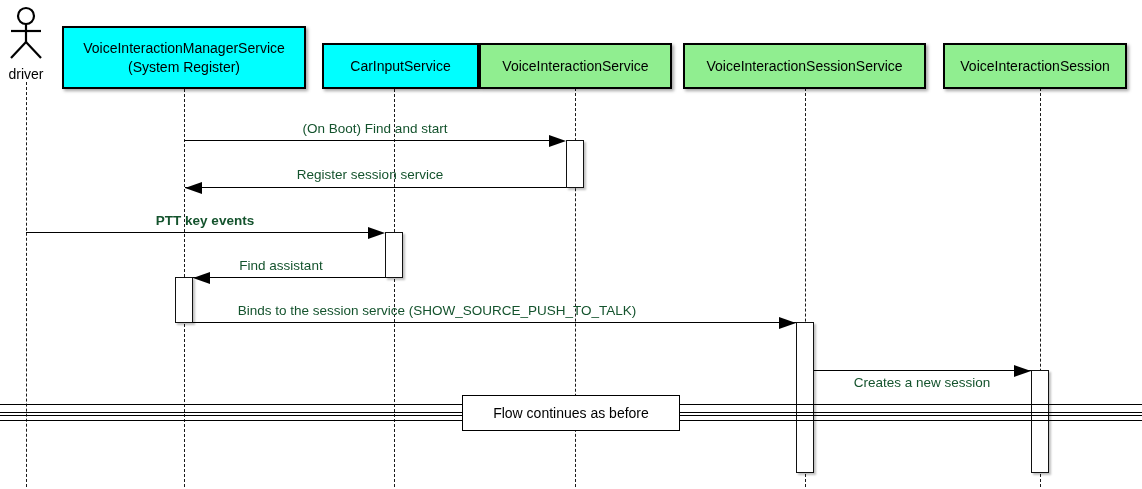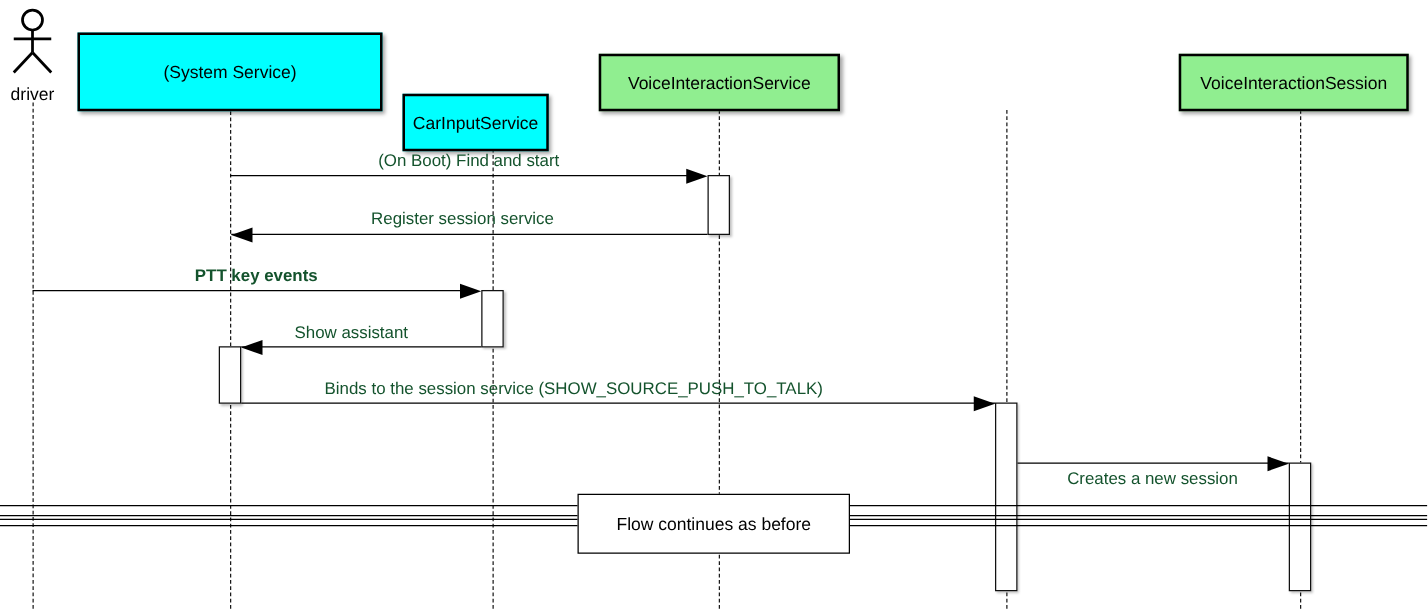--- a/index.html
+++ b/index.html
@@ -108,27 +108,31 @@
       <circle cx="26" cy="11" r="8" fill="#ffffff"></circle>
       <line x1="26" y1="19" x2="26" y2="37"></line>
       <line x1="11" y1="26" x2="41" y2="26"></line>
       <line x1="26" y1="37" x2="11" y2="53"></line>
       <line x1="26" y1="37" x2="41" y2="53"></line>
     </svg>
     <div class="actor-label">driver</div>
   </div>
 
   <div class="pbox cyan" style="left:62px;top:26px;width:244px;height:63px;">
-    <span>(System Service)</span>
+    <span>VoiceInteractionManagerService</span>
+    <span>(System Register)</span>
   </div>
-  <div class="pbox cyan" style="left:322px;top:43px;width:117px;height:46px;margin-top:32px;">
+  <div class="pbox cyan" style="left:322px;top:43px;width:157px;height:46px;">
     <span>CarInputService</span>
   </div>
   <div class="pbox green" style="left:479px;top:43px;width:193px;height:46px;">
     <span>VoiceInteractionService</span>
+  </div>
+  <div class="pbox green" style="left:683px;top:43px;width:243px;height:46px;">
+    <span>VoiceInteractionSessionService</span>
   </div>
   <div class="pbox green" style="left:943px;top:43px;width:184px;height:46px;">
     <span>VoiceInteractionSession</span>
   </div>
 
   <div class="activation" style="left:566px;top:140px;height:48px;"></div>
   <div class="activation" style="left:385px;top:232px;height:46px;"></div>
   <div class="activation" style="left:175px;top:277px;height:46px;"></div>
   <div class="activation" style="left:796px;top:322px;height:151px;"></div>
   <div class="activation" style="left:1031px;top:370px;height:103px;"></div>
@@ -138,33 +142,33 @@
   <div class="ahead right" style="left:549px;top:135px;"></div>
 
   <div class="mlabel" style="left:370px;top:167px;text-align:right;">Register session service</div>
   <div class="mline" style="left:185px;top:187px;width:381px;"></div>
   <div class="ahead left" style="left:185px;top:182px;"></div>
 
   <div class="mlabel" style="left:205px;top:213px;font-weight:bold;">PTT key events</div>
   <div class="mline" style="left:26px;top:232px;width:343px;"></div>
   <div class="ahead right" style="left:368px;top:227px;"></div>
 
-  <div class="mlabel" style="left:281px;top:258px;">Show assistant</div>
+  <div class="mlabel" style="left:281px;top:258px;">Find assistant</div>
   <div class="mline" style="left:193px;top:277px;width:192px;"></div>
   <div class="ahead left" style="left:193px;top:272px;"></div>
 
-  <div class="mlabel" style="left:459px;top:303px;">Binds to the session service (SHOW_SOURCE_PUSH_TO_TALK)</div>
+  <div class="mlabel" style="left:437px;top:303px;">Binds to the session service (SHOW_SOURCE_PUSH_TO_TALK)</div>
   <div class="mline" style="left:193px;top:322px;width:603px;"></div>
   <div class="ahead right" style="left:779px;top:317px;"></div>
 
   <div class="mlabel" style="left:922px;top:351px;margin-top:24px;">Creates a new session</div>
   <div class="mline" style="left:814px;top:370px;width:217px;"></div>
   <div class="ahead right" style="left:1014px;top:365px;"></div>
 
   <div class="divline" style="top:404px;"></div>
   <div class="divline" style="top:412px;"></div>
   <div class="divline" style="top:414.5px;"></div>
   <div class="divline" style="top:420px;"></div>
-  <div class="divider-box" style="left:462px;top:395px;width:218px;height:48px;">
+  <div class="divider-box" style="left:462px;top:395px;width:218px;height:36px;">
     <span>Flow continues as before</span>
   </div>
 
 </div>
 
 </body></html>

